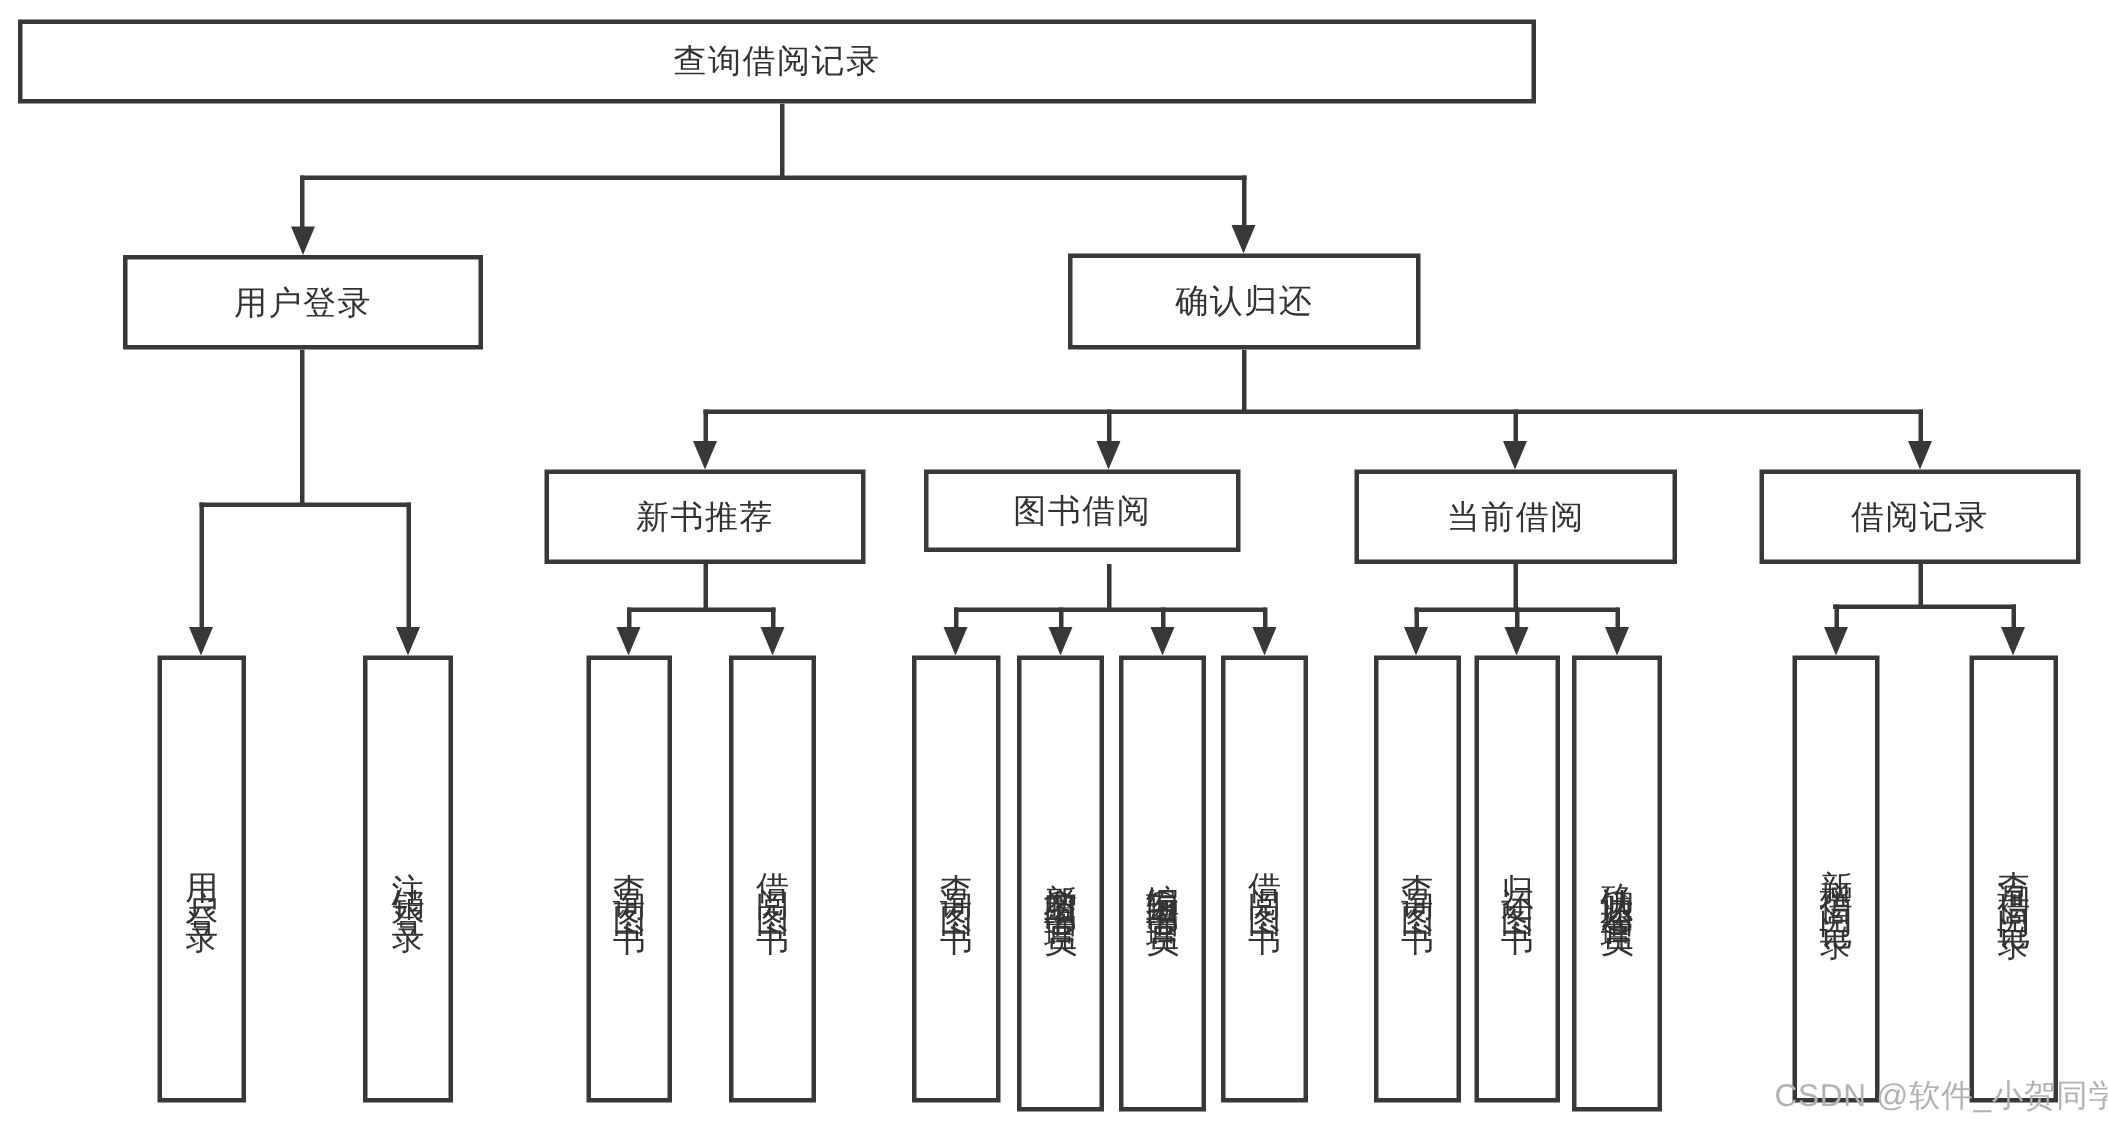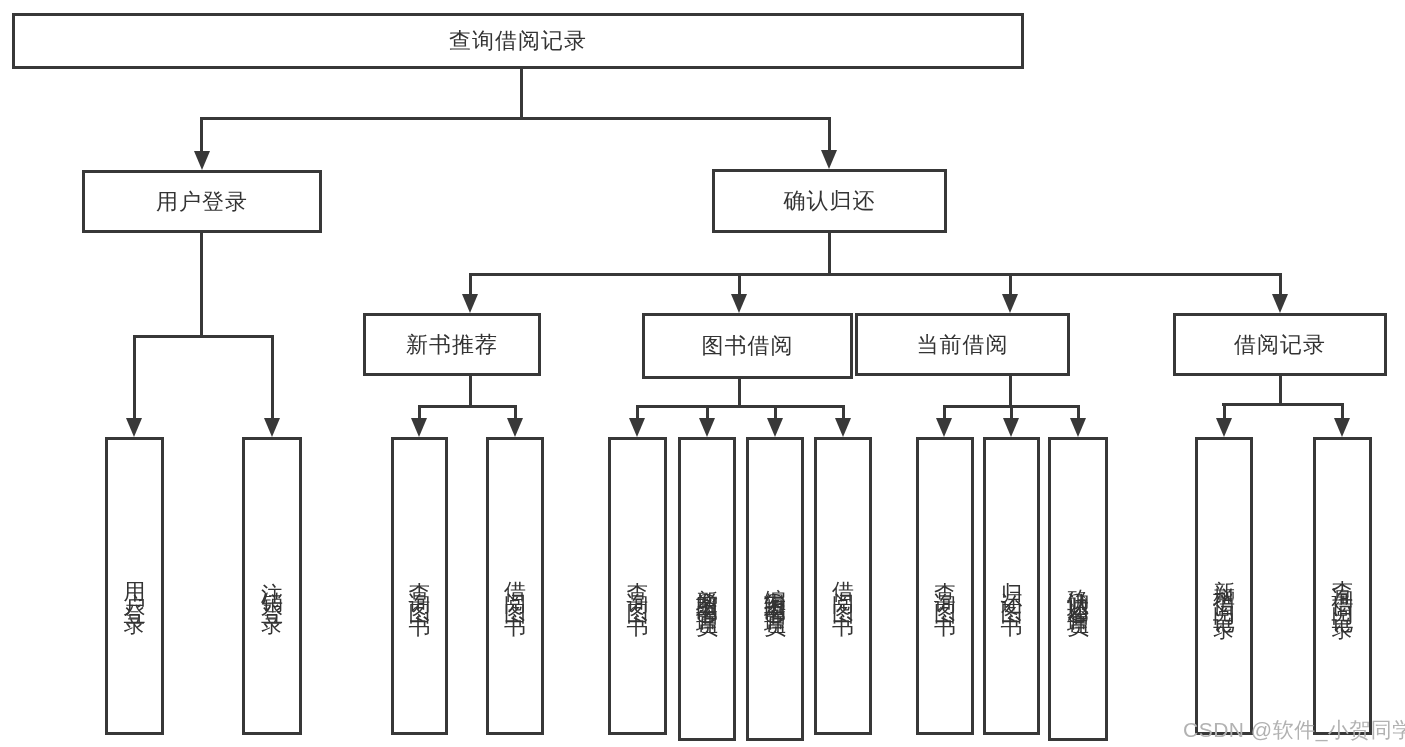--- a/index.html
+++ b/index.html
@@ -99,23 +99,23 @@
   <div class="v" style="left:1223px;top:403px;height:18px"></div>
   <div class="arr" style="left:1216px;top:418px"></div>
   <div class="v" style="left:1341px;top:403px;height:18px"></div>
   <div class="arr" style="left:1334px;top:418px"></div>
 
   <div class="box hbox" style="left:12px;top:13px;width:1012px;height:56px">查询借阅记录</div>
 
   <div class="box hbox" style="left:82px;top:170px;width:240px;height:63px">用户登录</div>
   <div class="box hbox" style="left:712px;top:169px;width:235px;height:64px">确认归还</div>
 
-  <div class="box hbox" style="left:363px;top:313px;width:178px;height:63px">新书推荐</div>
-  <div class="box hbox" style="left:642px;top:313px;width:211px;height:66px">图书借阅</div>
-  <div class="box hbox" style="left:855px;top:313px;width:215px;height:63px">当前借阅</div>
+  <div class="box hbox" style="left:363px;top:313px;width:214px;height:63px">新书推荐</div>
+  <div class="box hbox" style="left:616px;top:313px;width:211px;height:55px">图书借阅</div>
+  <div class="box hbox" style="left:903px;top:313px;width:215px;height:63px">当前借阅</div>
   <div class="box hbox" style="left:1173px;top:313px;width:214px;height:63px">借阅记录</div>
 
   <div class="box vbox ls11" style="left:105px;top:437px;width:59px;height:298px">用户登录</div>
   <div class="box vbox ls11" style="left:242px;top:437px;width:60px;height:298px">注销登录</div>
 
   <div class="box vbox ls11" style="left:391px;top:437px;width:57px;height:298px">查询图书</div>
   <div class="box vbox ls11" style="left:486px;top:437px;width:58px;height:298px">借阅图书</div>
 
   <div class="box vbox ls11" style="left:608px;top:437px;width:59px;height:298px">查询图书</div>
   <div class="box vbox ls4" style="left:678px;top:437px;width:58px;height:304px">新增图书（管理员）</div>

